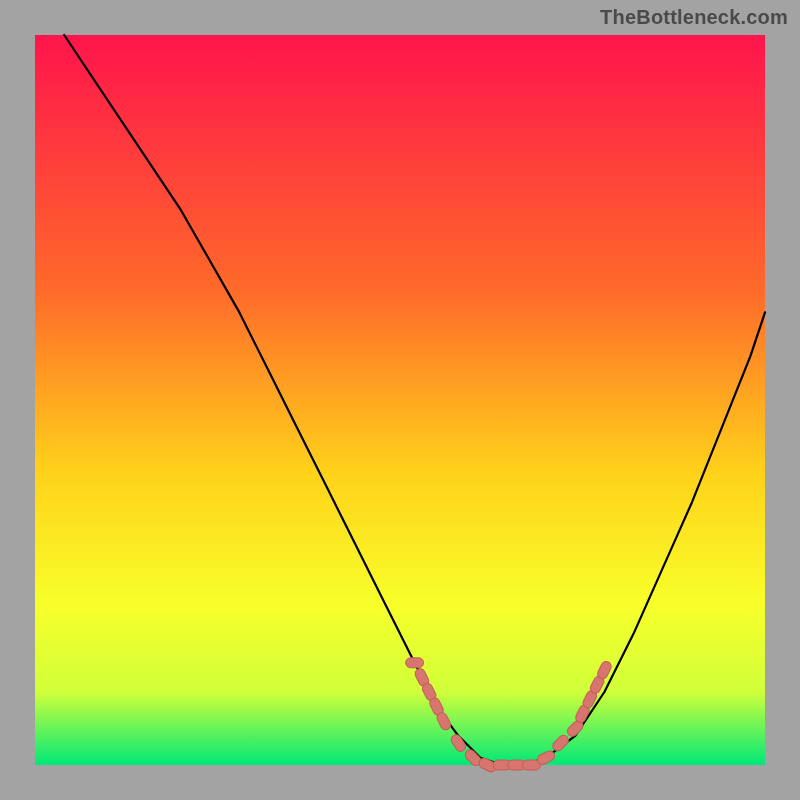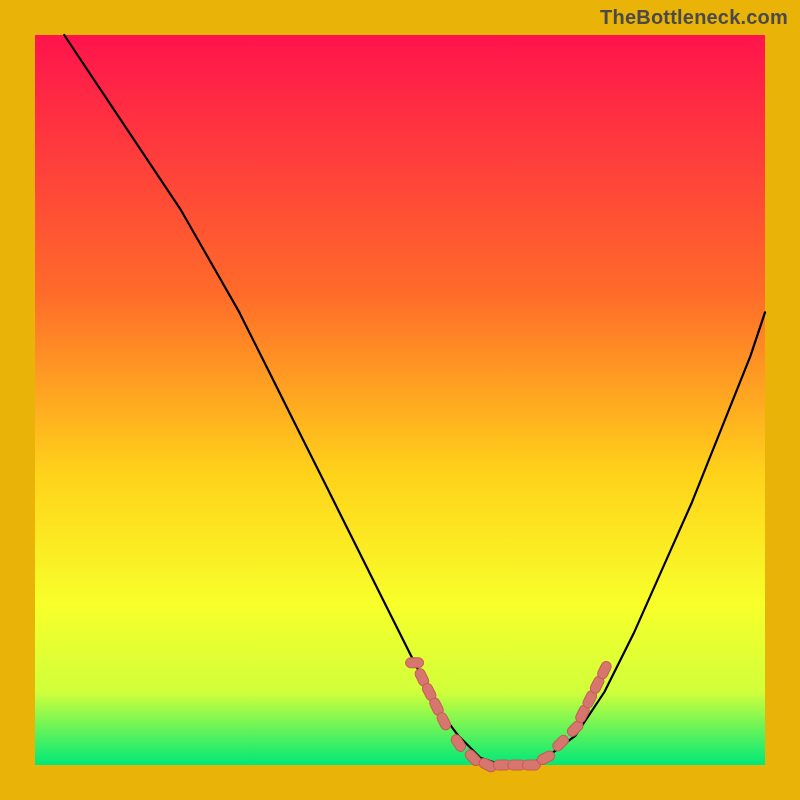--- a/index.html
+++ b/index.html
@@ -8,21 +8,21 @@
     width: 800px;
     height: 800px;
     background: #000;
     font-family: Arial, Helvetica, sans-serif;
     overflow: hidden;
   }
   .stage {
     position: relative;
     width: 800px;
     height: 800px;
-    background: #eab308;
+    background: #a3a3a3;
   }
   .watermark {
     position: absolute;
     top: 6px;
     right: 12px;
     color: #4a4a4a;
     font-size: 20px;
     font-weight: 600;
     letter-spacing: 0.2px;
     user-select: none;

